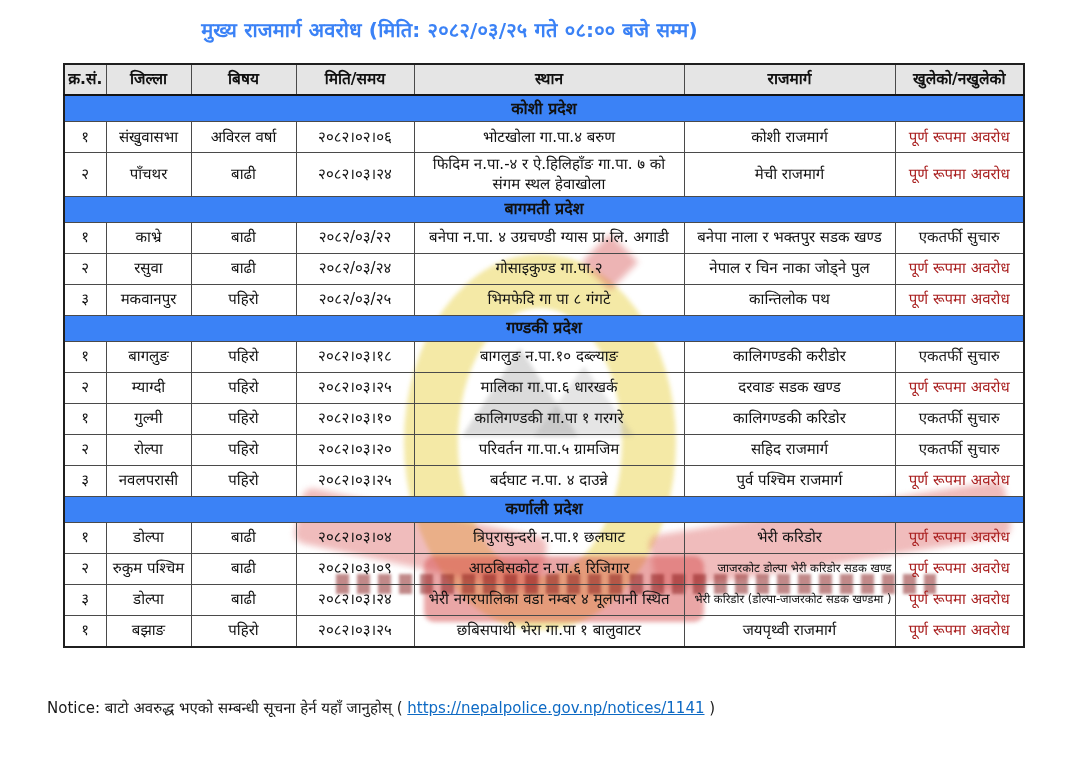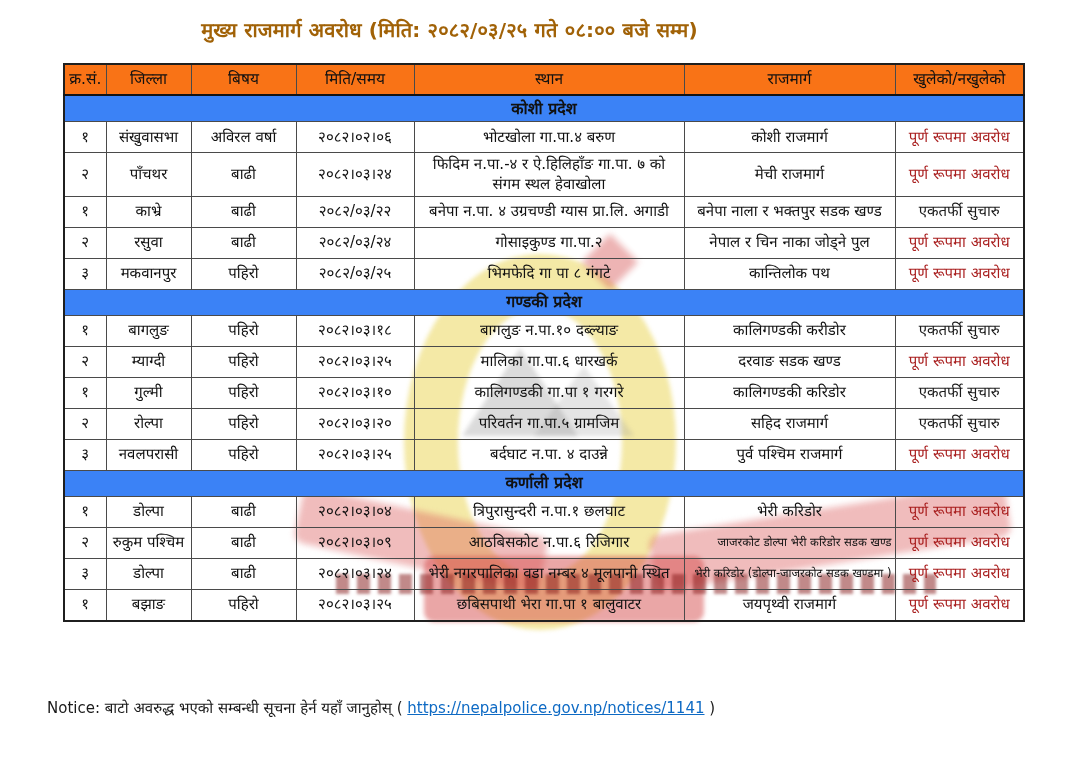--- a/index.html
+++ b/index.html
@@ -4,21 +4,21 @@
 <style>
   html,body{margin:0;padding:0;}
   body{
     width:1080px;height:764px;position:relative;background:#ffffff;
     font-family:"DejaVu Sans","Liberation Sans",sans-serif;
     color:#111;overflow:hidden;
   }
   
   .page-title{
     position:absolute;top:16px;left:0;width:899px;
-    text-align:center;font-size:20px;font-weight:bold;color:#a16207;
+    text-align:center;font-size:20px;font-weight:bold;color:#3b82f6;
     letter-spacing:.2px;
   }
   
   .watermark{position:absolute;inset:0;z-index:0;pointer-events:none;}
   .wm-ring{
     position:absolute;left:404px;top:254px;width:272px;height:376px;
     border:54px solid rgba(233,208,70,.48);border-radius:50%;
     filter:blur(2px);box-sizing:border-box;
   }
   .wm-top{
@@ -60,21 +60,21 @@
   table{
     border-collapse:collapse;table-layout:fixed;width:960px;
     border:2px solid #1f1f1f;background:transparent;
   }
   th,td{
     border:1px solid #4a4a4a;text-align:center;vertical-align:middle;
     padding:1px 3px;font-size:15px;line-height:1.35;
     overflow:hidden;word-wrap:break-word;
   }
   thead th{
-    background:#f97316;font-weight:normal;height:27px;font-size:15.5px;
+    background:#e5e5e5;font-weight:bold;height:27px;font-size:15.5px;
     border-bottom:2.5px solid #141414;
   }
   tr.band td{
     background:#3b82f6;font-weight:bold;height:23px;font-size:16px;margin-left:24px;
   }
   tbody td{height:28px;background:transparent;}
   td.small{font-size:11.5px;line-height:1.25;text-align:right;}
   
   .notice{
     position:absolute;left:47px;top:697px;z-index:1;
@@ -135,20 +135,23 @@
         </tr>
         <tr>
           <td>२</td>
           <td>पाँचथर</td>
           <td>बाढी</td>
           <td>२०८२।०३।२४</td>
           <td>फिदिम न.पा.-४ र ऐ.हिलिहाँङ गा.पा. ७ को संगम स्थल हेवाखोला</td>
           <td>मेची राजमार्ग</td>
           <td style="color: rgb(169, 31, 31);">पूर्ण रूपमा अवरोध</td>
         </tr>
+        <tr class="band">
+          <td colspan="7">बागमती प्रदेश</td>
+        </tr>
         <tr>
           <td>१</td>
           <td>काभ्रे</td>
           <td>बाढी</td>
           <td>२०८२/०३/२२</td>
           <td>बनेपा न.पा. ४ उग्रचण्डी ग्यास प्रा.लि. अगाडी</td>
           <td>बनेपा नाला र भक्तपुर सडक खण्ड</td>
           <td style="color: rgb(26, 26, 26);">एकतर्फी सुचारु</td>
         </tr>
         <tr>

